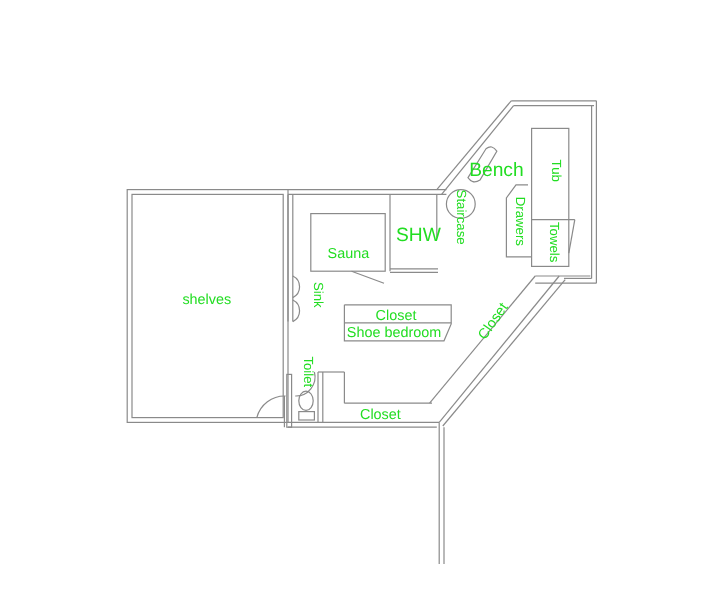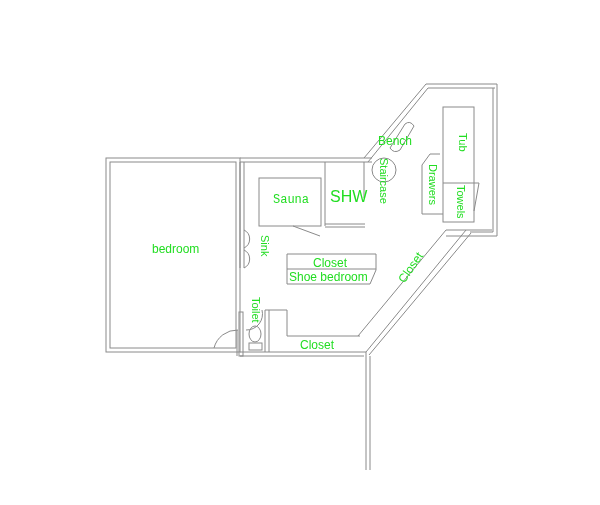--- a/index.html
+++ b/index.html
@@ -106,26 +106,26 @@
       <line x1="443" y1="183" x2="479" y2="183"></line>
       <line x1="479" y1="183" x2="474" y2="211"></line>
     </g>
 
     <g>
       <polyline points="440,154 430,154 422,165 422,214 443,214"></polyline>
     </g>
   </g>
 </svg>
 
-<div class="lbl" style="left:152px;top:243px;font-size:12px;">bedroom</div>
-<div class="lbl" style="left:273px;top:194px;font-size:12px;font-family:Liberation Mono, monospace;">Sauna</div>
+<div class="lbl" style="left:152px;top:243px;font-size:12px;">shelves</div>
+<div class="lbl" style="left:273px;top:205px;font-size:12px;">Sauna</div>
 <div class="lbl" style="left:330px;top:189px;font-size:16px;">SHW</div>
 <div class="lbl vert" style="left:270px;top:235px;">Sink</div>
 <div class="lbl" style="left:313px;top:257px;font-size:12px;">Closet</div>
 <div class="lbl" style="left:289px;top:271px;font-size:12px;">Shoe bedroom</div>
 <div class="lbl vert" style="left:261px;top:297px;">Toilet</div>
 <div class="lbl" style="left:300px;top:339px;font-size:12px;">Closet</div>
 <div class="lbl" style="left:396px;top:278px;transform:rotate(-55deg);transform-origin:left top;font-size:12px;">Closet</div>
 <div class="lbl vert" style="left:389px;top:158px;">Staircase</div>
-<div class="lbl" style="left:378px;top:135px;font-size:12px;">Bench</div>
+<div class="lbl" style="left:391px;top:135px;font-size:16px;">Bench</div>
 <div class="lbl vert" style="left:468px;top:133px;">Tub</div>
 <div class="lbl vert" style="left:438px;top:164px;">Drawers</div>
 <div class="lbl vert" style="left:466px;top:185px;">Towels</div>
 
 </body></html>

